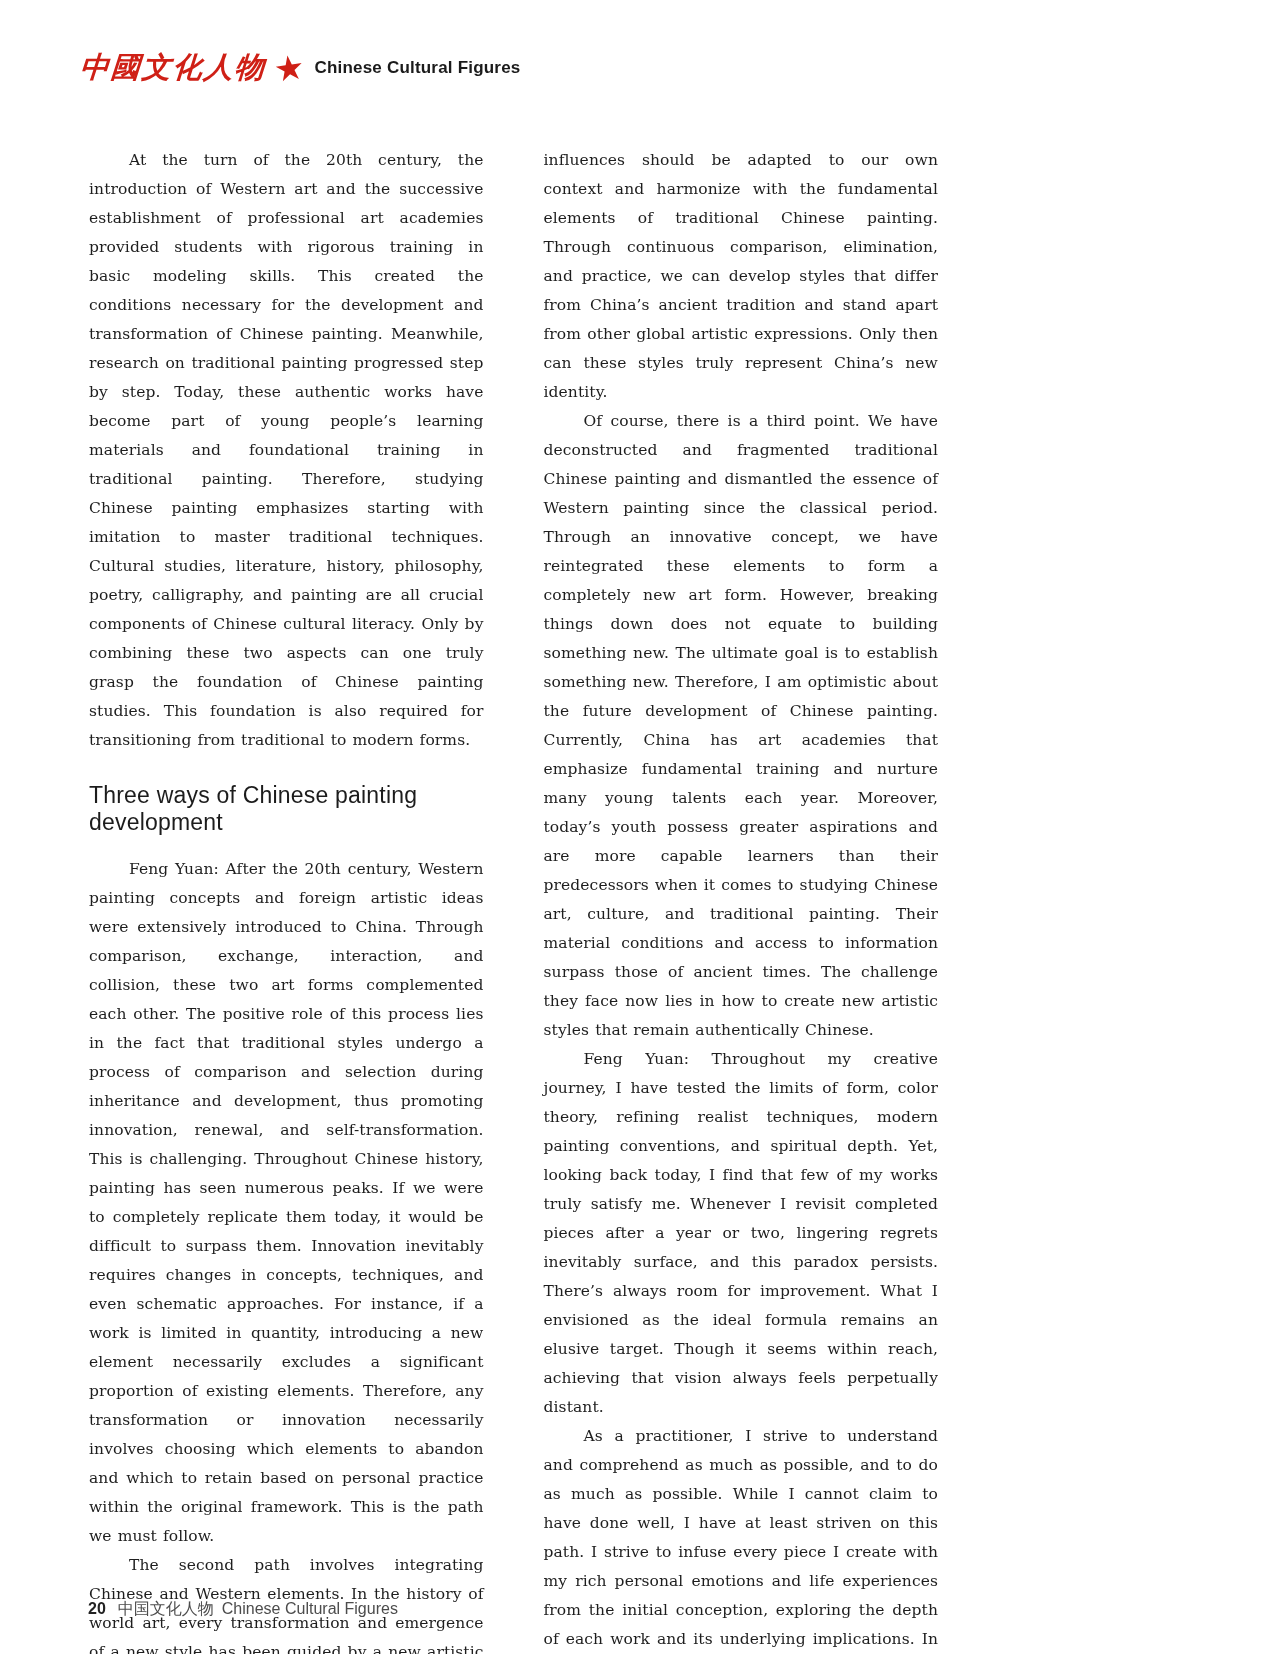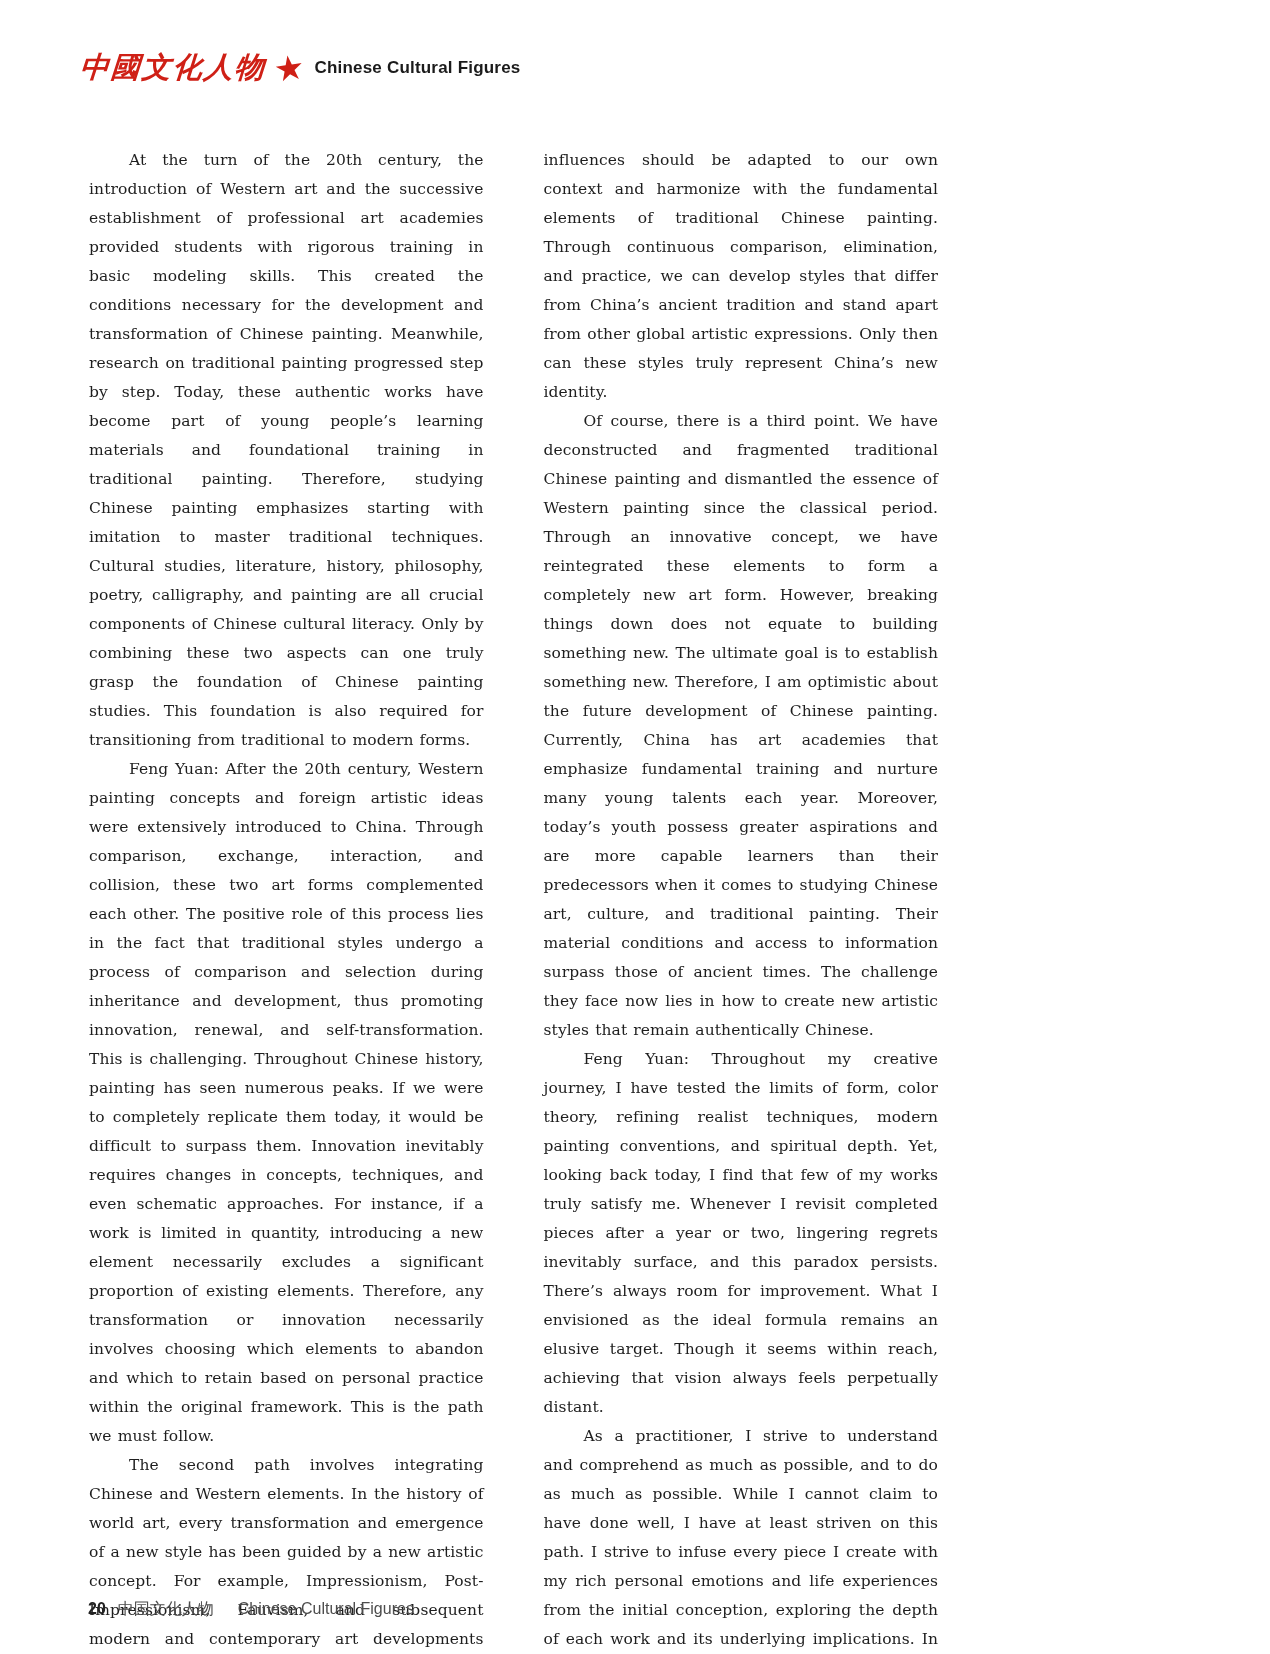--- a/index.html
+++ b/index.html
@@ -86,38 +86,39 @@
     display: flex;
     align-items: baseline;
     font-family: "Liberation Sans", sans-serif;
     font-size: 16px;
   }
   .folio .page-num {
     font-weight: bold;
     color: #222222;
     margin-right: 12px;
   }
-  .folio .journal-cn { color: #4c4c4c; margin-right: 24px; }
+  .folio .journal-cn { color: #4c4c4c; margin-right: 8px; }
   .folio .journal-en { color: #4c4c4c; }
 </style>
 </head>
 <body>
 
 <div class="page">
 
   <div class="masthead">
     <span class="logo-cn">中國文化人物</span>
     <span class="logo-star">★</span>
     <span class="logo-en">Chinese Cultural Figures</span>
   </div>
 
   <div class="content">
 
     <div class="col">
       <p class="indent">At the turn of the 20th century, the introduction of Western art and the successive establishment of professional art academies provided students with rigorous training in basic modeling skills. This created the conditions necessary for the development and transformation of Chinese painting. Meanwhile, research on traditional painting progressed step by step. Today, these authentic works have become part of young people’s learning materials and foundational training in traditional painting. Therefore, studying Chinese painting emphasizes starting with imitation to master traditional techniques. Cultural studies, literature, history, philosophy, poetry, calligraphy, and painting are all crucial components of Chinese cultural literacy. Only by combining these two aspects can one truly grasp the foundation of Chinese painting studies. This foundation is also required for transitioning from traditional to modern forms.</p>
+      <h2 class="section-heading">Three ways of Chinese painting development</h2>
       <p class="indent">Feng Yuan: After the 20th century, Western painting concepts and foreign artistic ideas were extensively introduced to China. Through comparison, exchange, interaction, and collision, these two art forms complemented each other. The positive role of this process lies in the fact that traditional styles undergo a process of comparison and selection during inheritance and development, thus promoting innovation, renewal, and self-transformation. This is challenging. Throughout Chinese history, painting has seen numerous peaks. If we were to completely replicate them today, it would be difficult to surpass them. Innovation inevitably requires changes in concepts, techniques, and even schematic approaches. For instance, if a work is limited in quantity, introducing a new element necessarily excludes a significant proportion of existing elements. Therefore, any transformation or innovation necessarily involves choosing which elements to abandon and which to retain based on personal practice within the original framework. This is the path we must follow.</p>
       <p class="indent cont-out">The second path involves integrating Chinese and Western elements. In the history of world art, every transformation and emergence of a new style has been guided by a new artistic concept. For example, Impressionism, Post-Impressionism, Fauvism, and subsequent modern and contemporary art developments were all sparked by conceptual and philosophical transformations. Therefore, we must carefully select which elements are beneficial for our absorption. Learning does not mean mere imitation; the essence lies in using Chinese elements to serve practical purposes. All foreign</p>
     </div>
 
     <div class="col">
       <p>influences should be adapted to our own context and harmonize with the fundamental elements of traditional Chinese painting. Through continuous comparison, elimination, and practice, we can develop styles that differ from China’s ancient tradition and stand apart from other global artistic expressions. Only then can these styles truly represent China’s new identity.</p>
       <p class="indent">Of course, there is a third point. We have deconstructed and fragmented traditional Chinese painting and dismantled the essence of Western painting since the classical period. Through an innovative concept, we have reintegrated these elements to form a completely new art form. However, breaking things down does not equate to building something new. The ultimate goal is to establish something new. Therefore, I am optimistic about the future development of Chinese painting. Currently, China has art academies that emphasize fundamental training and nurture many young talents each year. Moreover, today’s youth possess greater aspirations and are more capable learners than their predecessors when it comes to studying Chinese art, culture, and traditional painting. Their material conditions and access to information surpass those of ancient times. The challenge they face now lies in how to create new artistic styles that remain authentically Chinese.</p>
       <p class="indent">Feng Yuan: Throughout my creative journey, I have tested the limits of form, color theory, refining realist techniques, modern painting conventions, and spiritual depth. Yet, looking back today, I find that few of my works truly satisfy me. Whenever I revisit completed pieces after a year or two, lingering regrets inevitably surface, and this paradox persists. There’s always room for improvement. What I envisioned as the ideal formula remains an elusive target. Though it seems within reach, achieving that vision always feels perpetually distant.</p>
       <p class="indent cont-out">As a practitioner, I strive to understand and comprehend as much as possible, and to do as much as possible. While I cannot claim to have done well, I have at least striven on this path. I strive to infuse every piece I create with my rich personal emotions and life experiences from the initial conception, exploring the depth of each work and its underlying implications. In terms of form, I naturally lean toward realistic creative methods. Yet, I also discard purely realistic techniques to integrate the freehand charm of Chinese painting. Then I seek to find the point of convergence between abstract brushwork and</p>
     </div>

